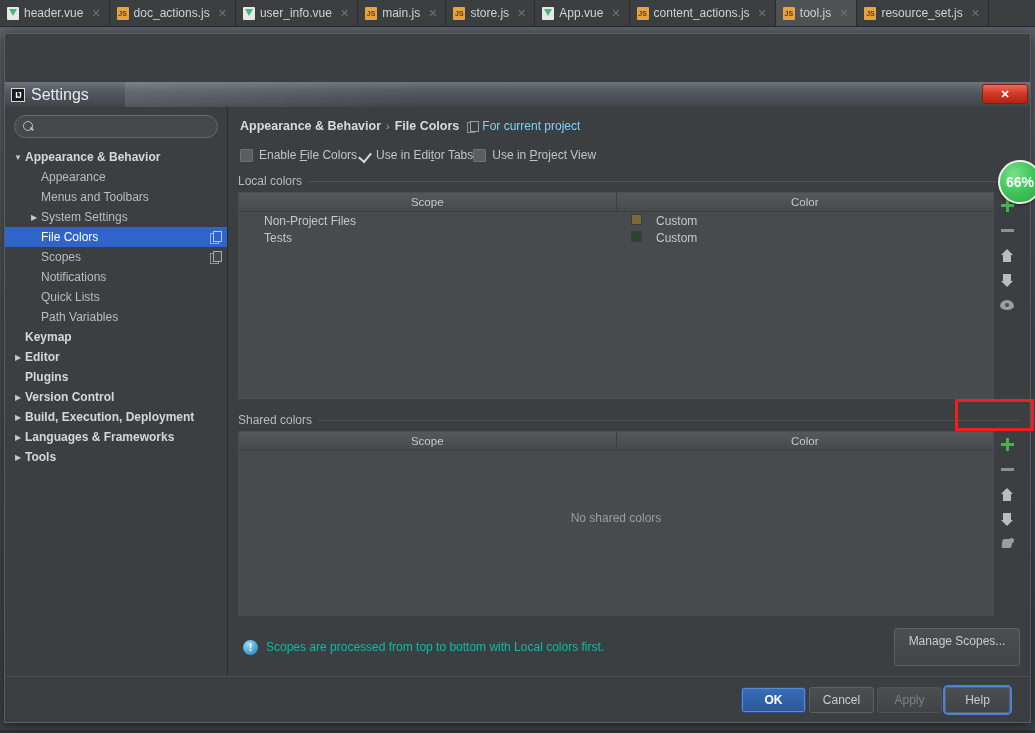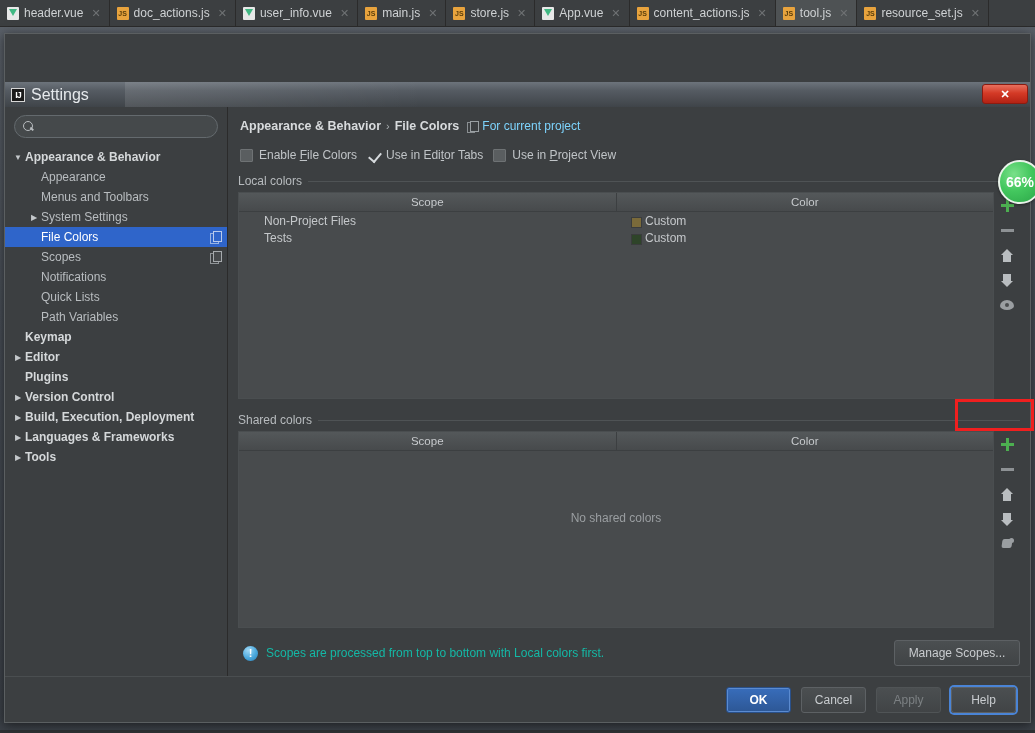--- a/index.html
+++ b/index.html
@@ -155,21 +155,21 @@
   #breadcrumb .bc-note { color: #7dd3fc; font-size: 12px; }
   .proj-ic { width: 10px; height: 11px; position: relative; margin-left: 3px; }
   .proj-ic::before {
     content:""; position:absolute; left:0; top:1px; width:6px; height:9px; border:1px solid #8a8f92;
   }
   .proj-ic::after {
     content:""; position:absolute; left:3px; top:0px; width:7px; height:9px;
     border:1px solid #9aa0a3; background:#3c3f41;
   }
 
-  #checkrow { display: flex; align-items: center; gap: 10px; margin: 0 0 12px 2px; }
+  #checkrow { display: flex; align-items: center; margin: 0 0 12px 2px; }
   .cb-item { display: flex; align-items: center; gap: 6px; color: #c0c4c7; font-size: 12px; }
   .cbox {
     width: 13px; height: 13px; flex: none;
     background: #5a5e60; border: 1px solid #6e7274; border-radius: 1px;
     position: relative;
   }
   .cbox.checked { background: #3c3f41; border-color: #3c3f41; }
   .cbox.checked::after {
     content:""; position:absolute; left:3px; top:0px; width:6px; height:10px;
     border:solid #d6dadd; border-width: 0 2px 2px 0; transform: rotate(40deg);
@@ -190,21 +190,21 @@
   }
   .thead { display: flex; height: 19px; background: #1d4ed8; border-bottom: 1px solid #3c3f41; }
   .th {
     flex: 1; text-align: center; color: #c7cacd; font-size: 11.5px; line-height: 18px;
     background: linear-gradient(180deg,#54585a,#474a4c);
   }
   .th + .th { border-left: 1px solid #3c3f41; }
   .tbody { flex: 1; background: #484b4d; position: relative; }
   .trow { display: flex; height: 17px; align-items: center; margin-left: 20px; }
   .td-scope { flex: 1; color: #c5c8cb; font-size: 12px; padding-left: 5px; }
-  .td-color { flex: 1; display: flex; align-items: flex-end; gap: 3px; padding-left: 5px; }
+  .td-color { flex: 1; display: flex; align-items: flex-start; gap: 14px; padding-left: 5px; }
   .swatch { width: 11px; height: 11px; flex: none; border: 1px solid #3a3c3d; }
   .td-color .clabel { color: #c5c8cb; font-size: 12px; }
   .empty-msg {
     position: absolute; left: 0; right: 0; top: 60px;
     text-align: center; color: #9a9ea1; font-size: 12px;
   }
 
   
   .sidebar-tools {
     width: 26px; flex: none; display: flex; flex-direction: column;
@@ -281,30 +281,30 @@
     margin-top: 12px; margin-bottom: 10px; padding-left: 5px;
   }
   .info-ic {
     width: 15px; height: 15px; border-radius: 50%; flex: none;
     background: radial-gradient(circle at 35% 28%, #9fd8f5 0%, #4aa8dd 55%, #2a7fb5 100%);
     color: #ffffff; font-size: 11px; font-weight: bold;
     text-align: center; line-height: 14px;
   }
   #notice-text { color: #14b8a6; font-size: 12px; flex: 1; }
   #manage-scopes {
-    min-width: 126px; height: 26px; padding: 0 12px;
+    min-width: 126px; height: 38px; padding: 0 12px;
     background: linear-gradient(180deg,#4b4f51,#414446);
     border: 1px solid #5d6164; border-radius: 3px;
     color: #c9cccf; font-size: 12px; line-height: 24px; text-align: center;
   }
 
   
   #btnbar {
     flex: none; height: 46px; display: flex; align-items: center;
-    justify-content: flex-end; gap: 10px; padding-right: 14px;
+    justify-content: flex-end; gap: 3px; padding-right: 20px;
     border-top: 1px solid #4a4e50;
     background: #3c3f41;
   }
   .dbtn {
     width: 65px; height: 26px; border-radius: 3px;
     font-size: 12px; line-height: 24px; text-align: center;
     border: 1px solid #5d6164; color: #c9cccf;
     background: linear-gradient(180deg,#4b4f51,#414446);
   }
   .dbtn.primary {

